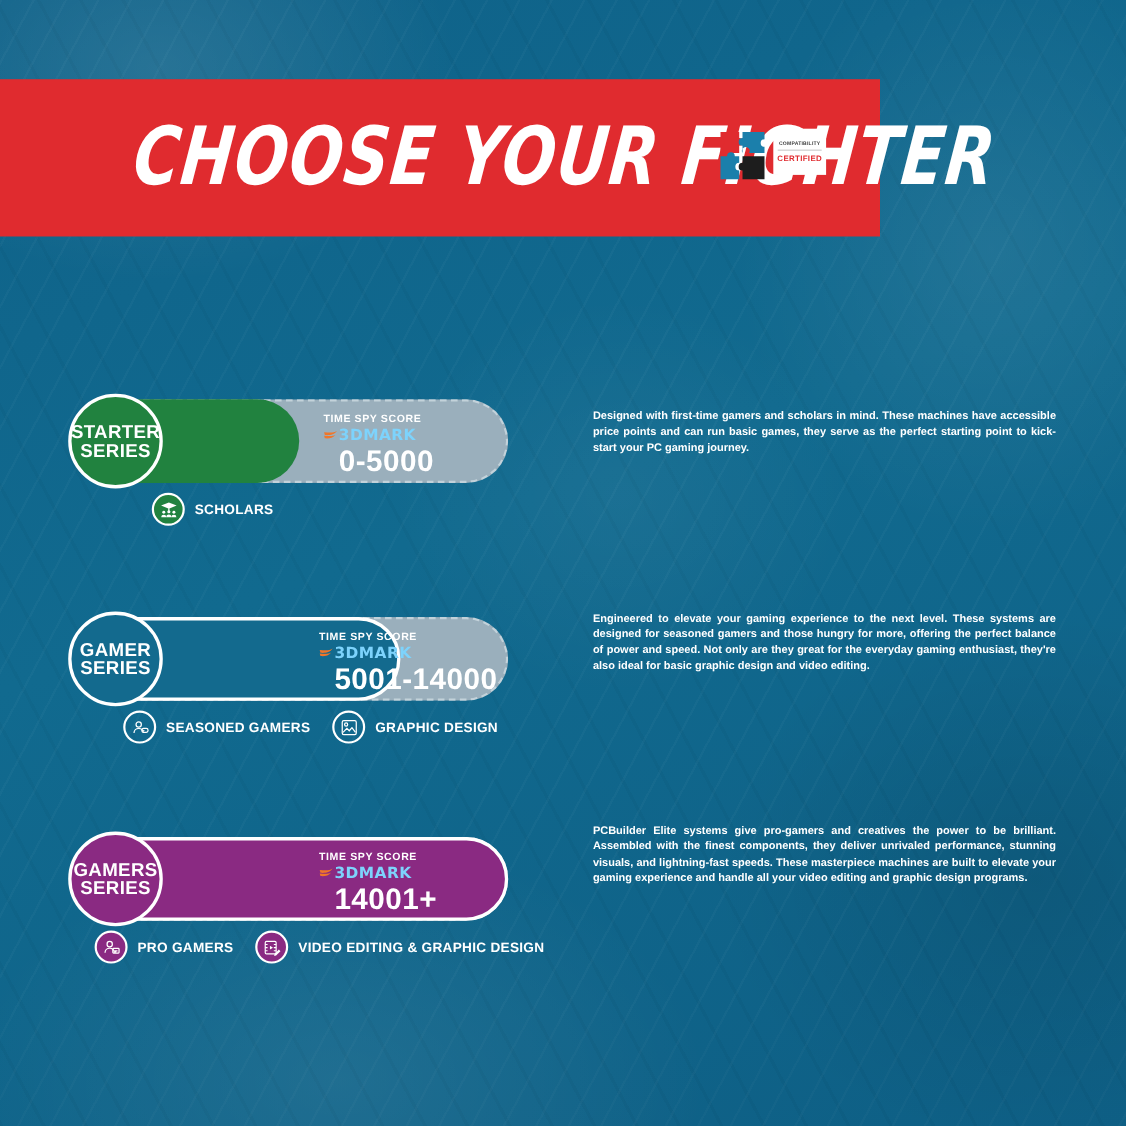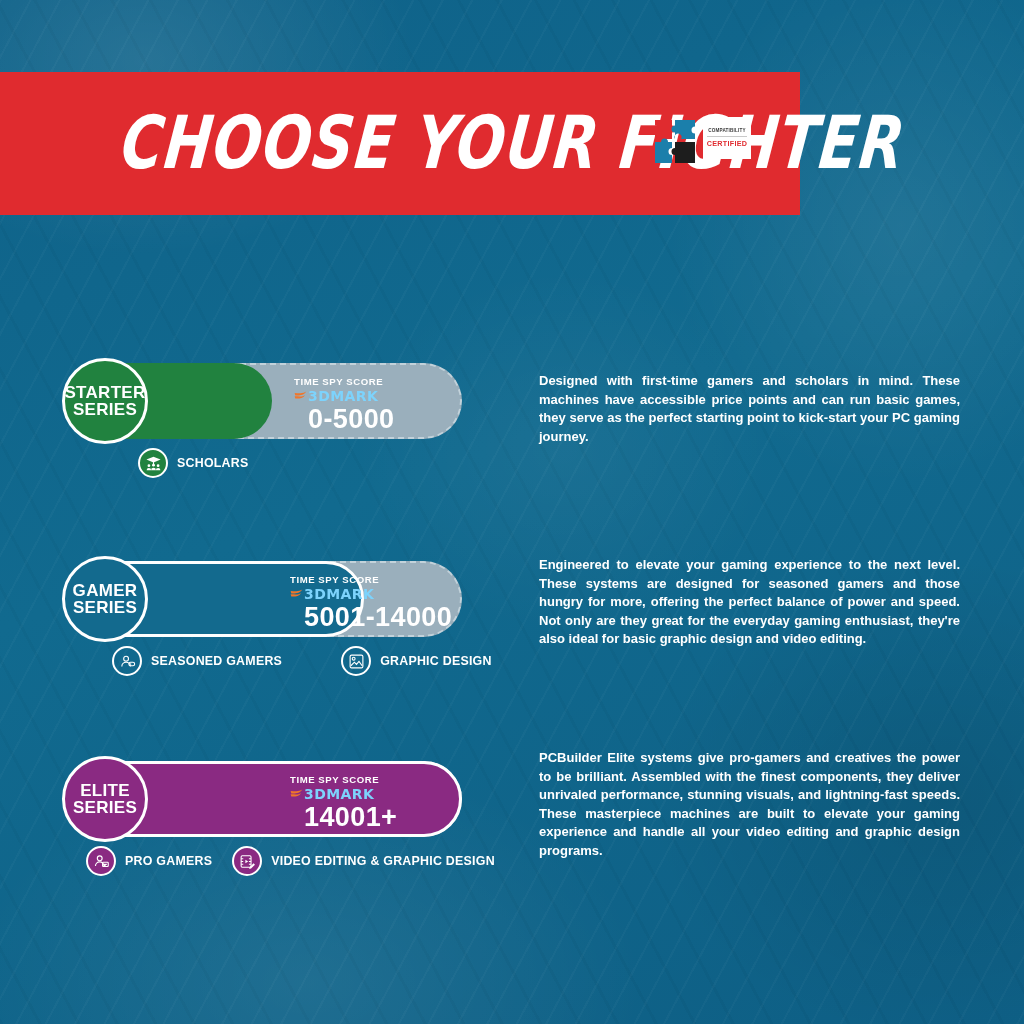--- a/index.html
+++ b/index.html
@@ -196,21 +196,21 @@
     white-space: nowrap;
   }
 
   
   .tags {
     position: absolute;
     display: flex;
     align-items: center;
   }
   .tags-1 { left: 76px; top: 90px; }
-  .tags-2 { left: 50px; top: 90px; gap: 39px; }
+  .tags-2 { left: 50px; top: 90px; }
   .tags-3 { left: 24px; top: 90px; }
 
   .tag { display: flex; align-items: center; }
   .tag + .tag { margin-left: 20px; }
 
   .tag-icon {
     width: 30px; height: 30px;
     border-radius: 50%;
     border: 2px solid #ffffff;
     display: flex;
@@ -230,21 +230,21 @@
     letter-spacing: .25px;
     white-space: nowrap;
   }
 
   
   .desc {
     position: absolute;
     left: 539px;
     width: 421px;
     color: #ffffff;
-    font-size: 13px;
+    font-size: 10px;
     font-weight: 700;
     line-height: 1.43;
     text-align: justify;
     text-justify: inter-word;
   }
   .desc-1 { top: 372px; }
   .desc-2 { top: 556px; }
   .desc-3 { top: 749px; }
 </style>
 </head>
@@ -377,21 +377,21 @@
           <svg class="swoosh" viewBox="0 0 40 40">
             <path d="M2 12 C14 12 26 16 38 8 C30 20 16 21 4 20 Z" fill="#f0762a"></path>
             <path d="M2 22 C13 22 24 25 34 19 C27 29 14 30 4 29 Z" fill="#f0762a"></path>
           </svg>
           <span class="logo-text">3DMARK</span>
         </div>
         <div class="score-value">14001+</div>
       </div>
 
       <div class="badge badge-elite">
-        <span>ELITE</span>
+        <span>GAMERS</span>
         <span>SERIES</span>
       </div>
     </div>
 
     <div class="tags tags-3">
       <div class="tag">
         <div class="tag-icon purple">
           <svg width="17" height="17" viewBox="0 0 24 24" fill="none" stroke="#fff" stroke-width="1.6">
             <circle cx="9.5" cy="7.5" r="3.4"></circle>
             <path d="M3.5 18.5 a6 6 0 0 1 12 0"></path>

